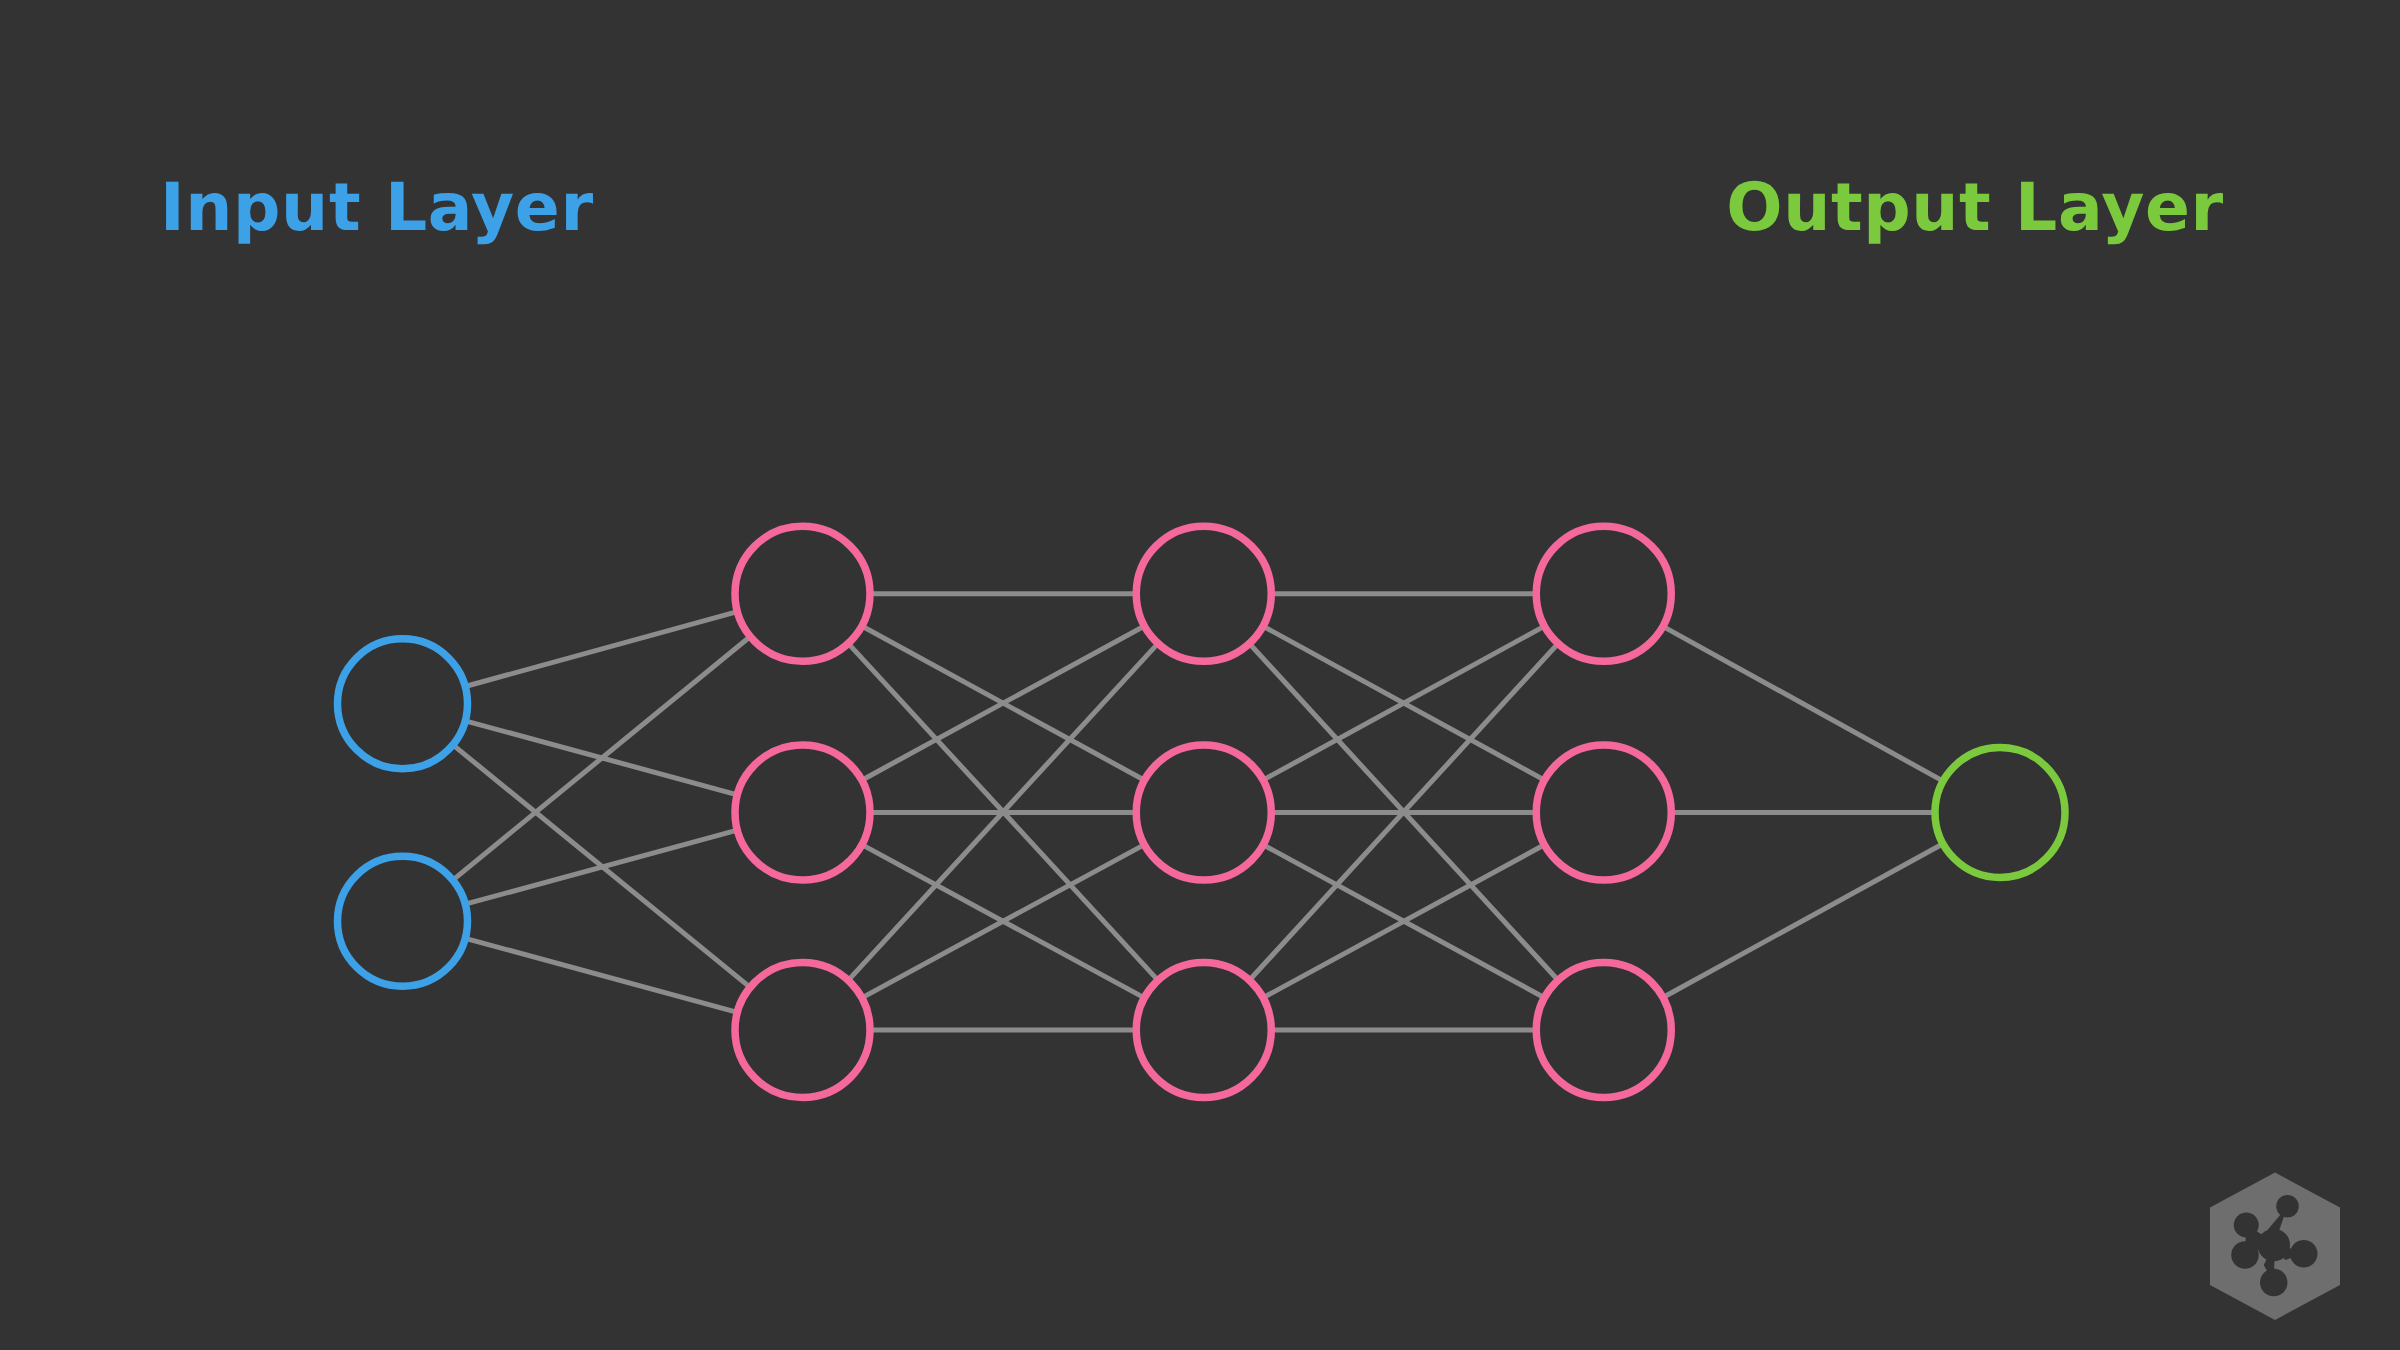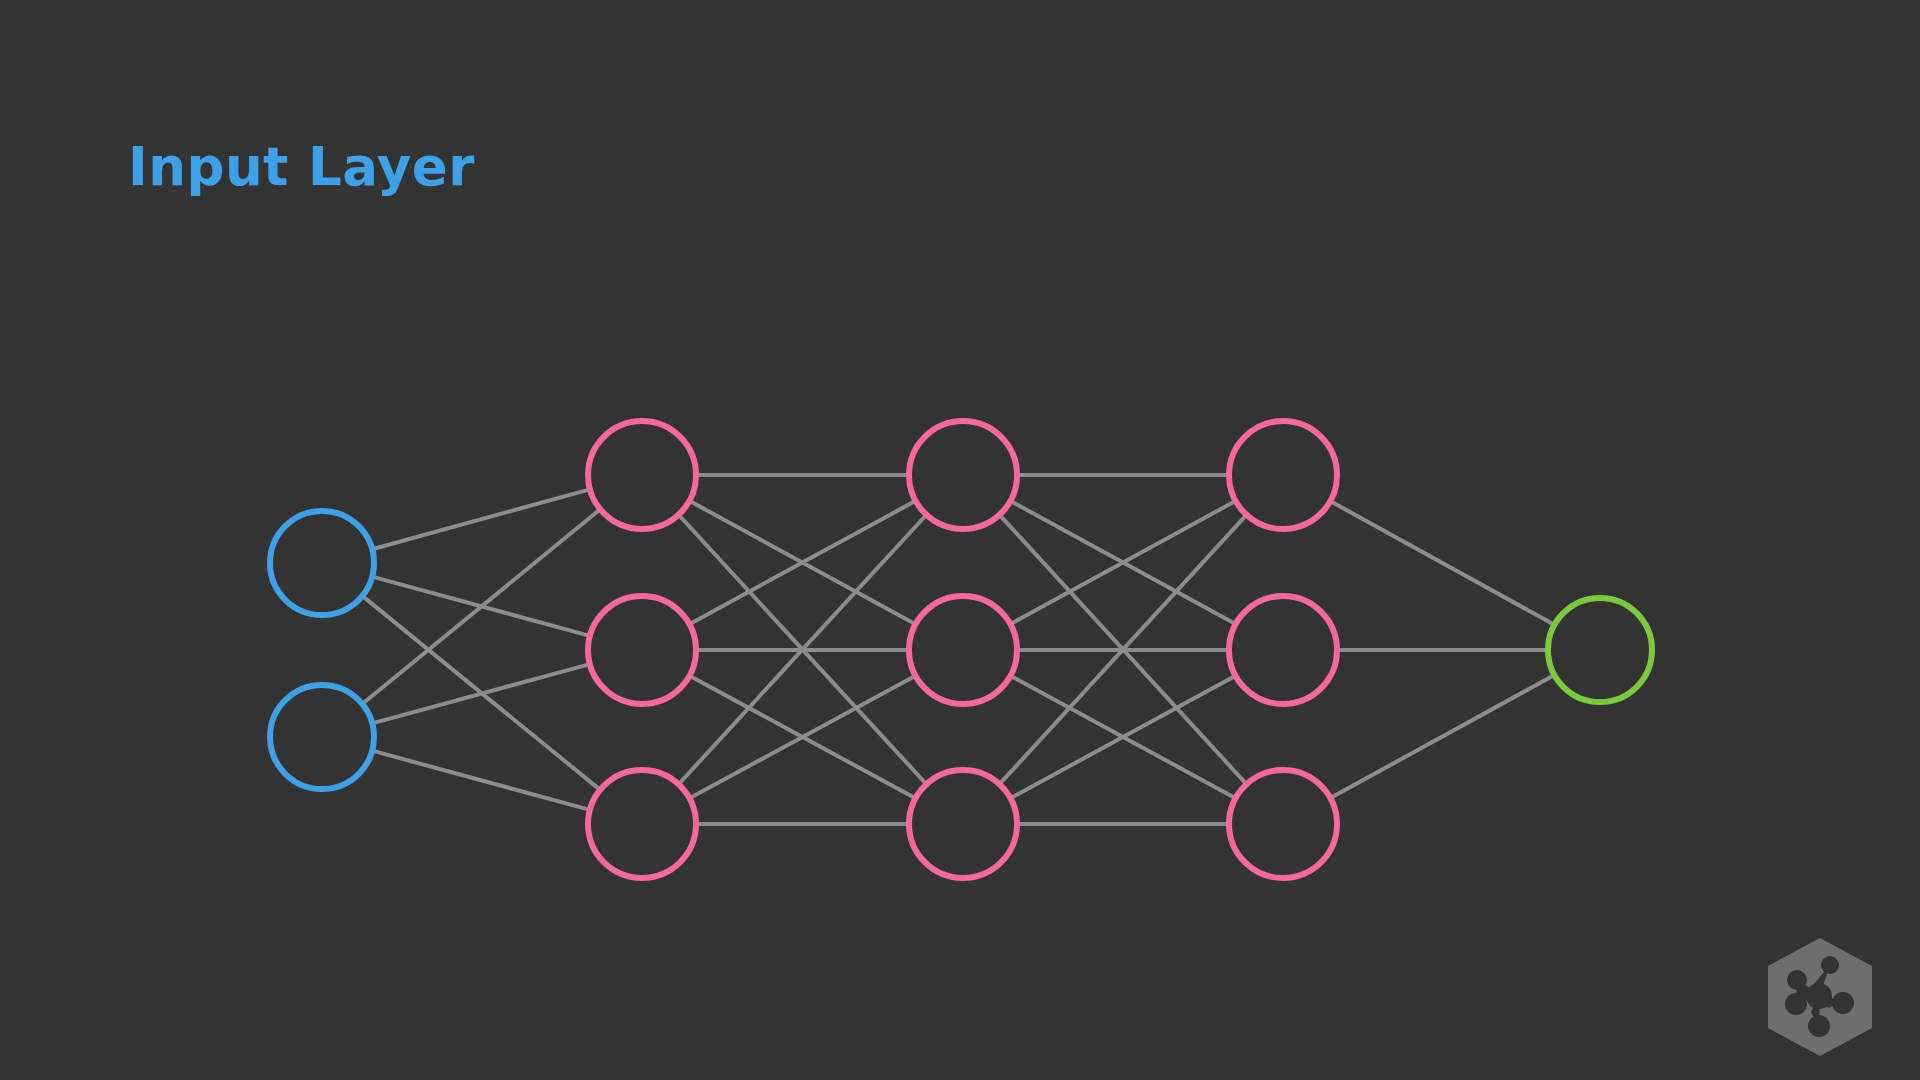--- a/index.html
+++ b/index.html
@@ -67,20 +67,21 @@
     pointer-events: none;
   }
 </style>
 </head>
 <body>
 
 <div id="stage" style="background: rgb(51, 51, 51);">
 
   <div class="layer-titles">
     <div class="layer-title" id="title-input" style="color: rgb(61, 161, 232);">Input Layer</div>
+    <div class="layer-title" id="title-output" style="color: rgb(123, 201, 61);">Output Layer</div>
   </div>
 
   <svg id="net" viewBox="0 0 1920 1080">
     <g id="edges">
         <line x1="372.14" y1="549.21" x2="589.93" y2="489.32" stroke="#8C8C8C" stroke-width="4" class="edge"></line>
         <line x1="372.18" y1="576.64" x2="589.89" y2="635.83" stroke="#8C8C8C" stroke-width="4" class="edge"></line>
         <line x1="362.30" y1="595.87" x2="600.15" y2="789.87" stroke="#8C8C8C" stroke-width="4" class="edge"></line>
         <line x1="362.23" y1="704.06" x2="600.22" y2="509.21" stroke="#8C8C8C" stroke-width="4" class="edge"></line>
         <line x1="372.18" y1="723.36" x2="589.89" y2="664.17" stroke="#8C8C8C" stroke-width="4" class="edge"></line>
         <line x1="372.18" y1="750.64" x2="589.89" y2="809.83" stroke="#8C8C8C" stroke-width="4" class="edge"></line>

